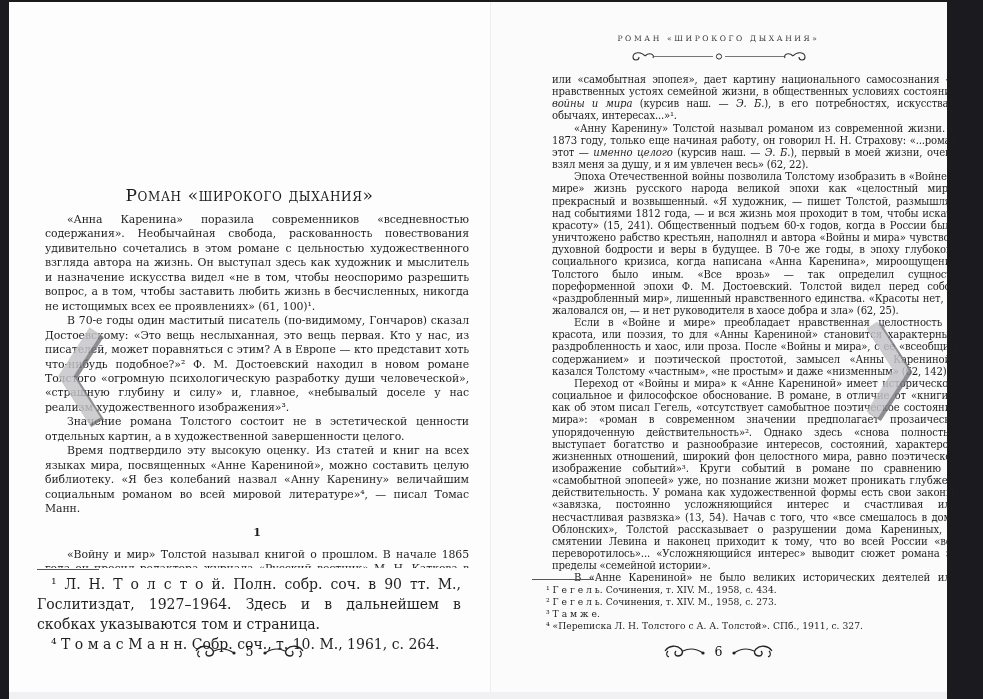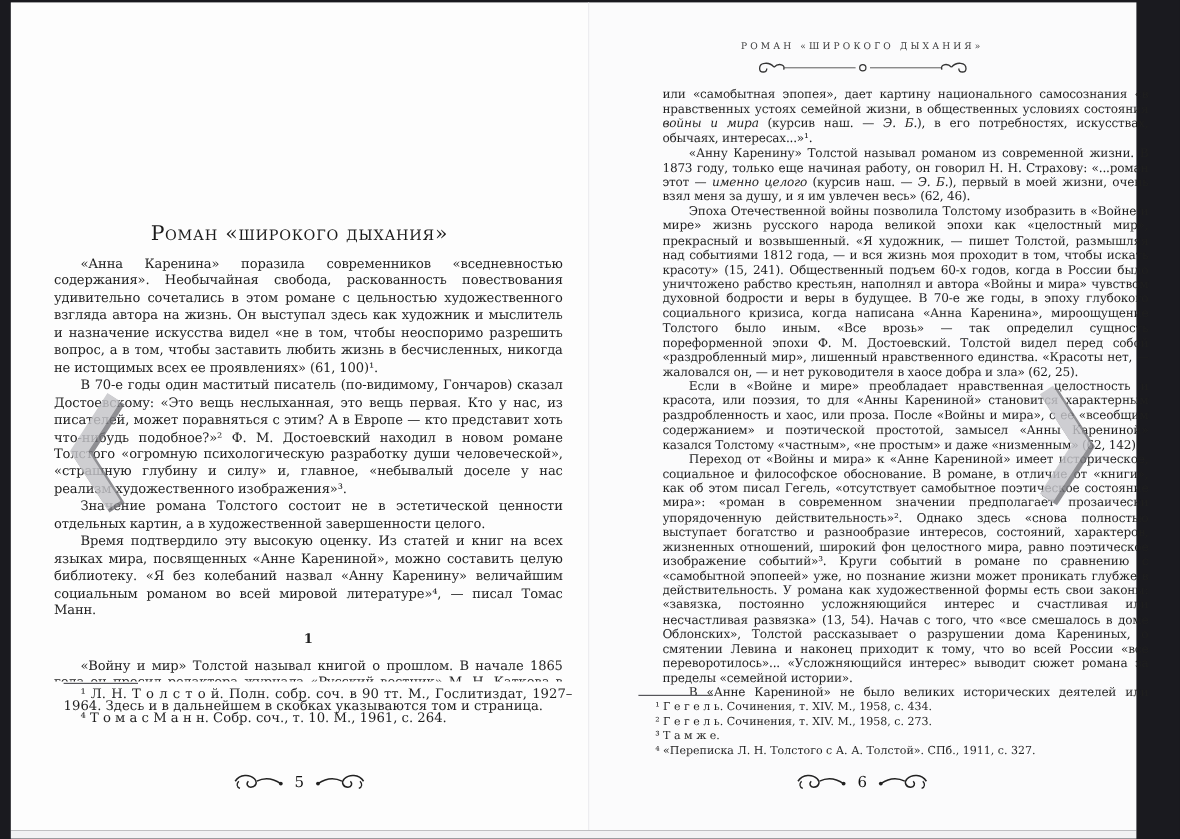--- a/index.html
+++ b/index.html
@@ -34,21 +34,21 @@
     font-size:10.1px;line-height:12.15px;text-align:justify;letter-spacing:-.18px;margin-left:20px;
   }
 
   p.para{margin:0;padding:0;}
   p.para.indent{text-indent:22px;}
   .it{font-style:italic;}
   p.section-num{margin:9px 0 8px;text-align:center;font-weight:bold;text-indent:0;font-size:11px;}
 
   .fns{position:absolute;text-align:justify;}
   .fns::before{content:"";display:block;width:62px;border-top:1px solid #55555a;margin-bottom:4px;}
-  .fns-l{top:567px;left:44px;width:424px;font-size:11px;line-height:10px;}
+  .fns-l{top:567px;left:28px;width:424px;font-size:14px;line-height:20px;}
   .fns-r{top:577px;left:42px;width:405px;font-size:9.2px;line-height:12.1px;}
   p.fn{margin:0;text-indent:14px;}
 
   .pagefoot{
     position:absolute;bottom:33px;left:0;right:0;
     display:flex;align-items:center;justify-content:center;gap:9px;
   }
   .pagenum{font-size:12.5px;color:#111;}
   .flourish{display:block;}
   .flourish.mirror{transform:scaleX(-1);}
@@ -101,21 +101,21 @@
         <path d="M16,7 C20,3 26,5 24,9" fill="none" stroke="#333" stroke-width="1.1"></path>
         <line x1="24" y1="7.5" x2="84" y2="7.5" stroke="#555" stroke-width="0.8"></line>
         <circle cx="90" cy="7.5" r="2.6" fill="none" stroke="#333" stroke-width="1"></circle>
         <line x1="96" y1="7.5" x2="156" y2="7.5" stroke="#555" stroke-width="0.8"></line>
         <path d="M164,7 C168,2 176,3 176,8 C176,12 170,12 170,8" fill="none" stroke="#333" stroke-width="1.1"></path>
         <path d="M164,7 C160,3 154,5 156,9" fill="none" stroke="#333" stroke-width="1.1"></path>
       </svg>
     </div>
     <div class="body-r" id="body-right">
         <p class="para"><span>или «самобытная эпопея», дает картину национального самосознания «в нравственных устоях семейной жизни, в общественных условиях состояния </span><span class="it">войны и мира</span><span> (курсив наш. — </span><span class="it">Э. Б.</span><span>), в его потребностях, искусствах, обычаях, интересах...»¹.</span></p>
-        <p class="para indent"><span>«Анну Каренину» Толстой называл романом из современной жизни. В 1873 году, только еще начиная работу, он говорил Н. Н. Страхову: «...роман этот — </span><span class="it">именно целого</span><span> (курсив наш. — </span><span class="it">Э. Б.</span><span>), первый в моей жизни, очень взял меня за душу, и я им увлечен весь» (62, 46).</span></p>
+        <p class="para indent"><span>«Анну Каренину» Толстой называл романом из современной жизни. В 1873 году, только еще начиная работу, он говорил Н. Н. Страхову: «...роман этот — </span><span class="it">именно целого</span><span> (курсив наш. — </span><span class="it">Э. Б.</span><span>), первый в моей жизни, очень взял меня за душу, и я им увлечен весь» (62, 22).</span></p>
         <p class="para indent"><span>Эпоха Отечественной войны позволила Толстому изобразить в «Войне и мире» жизнь русского народа великой эпохи как «целостный мир», прекрасный и возвышенный. «Я художник, — пишет Толстой, размышляя над событиями 1812 года, — и вся жизнь моя проходит в том, чтобы искать красоту» (15, 241). Общественный подъем 60-х годов, когда в России было уничтожено рабство крестьян, наполнял и автора «Войны и мира» чувством духовной бодрости и веры в будущее. В 70-е же годы, в эпоху глубокого социального кризиса, когда написана «Анна Каренина», мироощущение Толстого было иным. «Все врозь» — так определил сущность пореформенной эпохи Ф. М. Достоевский. Толстой видел перед собой «раздробленный мир», лишенный нравственного единства. «Красоты нет, — жаловался он, — и нет руководителя в хаосе добра и зла» (62, 25).</span></p>
         <p class="para indent"><span>Если в «Войне и мире» преобладает нравственная целостность и красота, или поэзия, то для «Анны Карениной» становится характерным раздробленность и хаос, или проза. После «Войны и мира», с ее «всеобщим содержанием» и поэтической простотой, замысел «Анны Карениной» казался Толстому «частным», «не простым» и даже «низменным» (62, 142).</span></p>
         <p class="para indent"><span>Переход от «Войны и мира» к «Анне Карениной» имеет историческое, социальное и философское обоснование. В романе, в отличие от «книги», как об этом писал Гегель, «отсутствует самобытное поэтическое состояние мира»: «роман в современном значении предполагает прозаически упорядоченную действительность»². Однако здесь «снова полностью выступает богатство и разнообразие интересов, состояний, характеров, жизненных отношений, широкий фон целостного мира, равно поэтическое изображение событий»³. Круги событий в романе по сравнению с «самобытной эпопеей» уже, но познание жизни может проникать глубже в действительность. У романа как художественной формы есть свои законы: «завязка, постоянно усложняющийся интерес и счастливая или несчастливая развязка» (13, 54). Начав с того, что «все смешалось в доме Облонских», Толстой рассказывает о разрушении дома Карениных, о смятении Левина и наконец приходит к тому, что во всей России «все переворотилось»... «Усложняющийся интерес» выводит сюжет романа за пределы «семейной истории».</span></p>
         <p class="para indent"><span>В «Анне Карениной» не было великих исторических деятелей или мировых событий. Не было здесь также лирических, философских или публицистических отступлений. Но споры, вызванные романом, сразу же вышли за пределы чисто литературных интересов, «как будто дело шло о вопросе, каждому лично близком»⁴. Толки о романе Толстого сливались с злободневными политическими известиями. «О выходе каждой</span></p>
       </div>
     <div class="fns fns-r" id="fns-right">
         <p class="fn">¹ Г е г е л ь. Сочинения, т. XIV. М., 1958, с. 434.</p>
         <p class="fn">² Г е г е л ь. Сочинения, т. XIV. М., 1958, с. 273.</p>
         <p class="fn">³ Т а м  ж е.</p>
         <p class="fn">⁴ «Переписка Л. Н. Толстого с А. А. Толстой». СПб., 1911, с. 327.</p>

